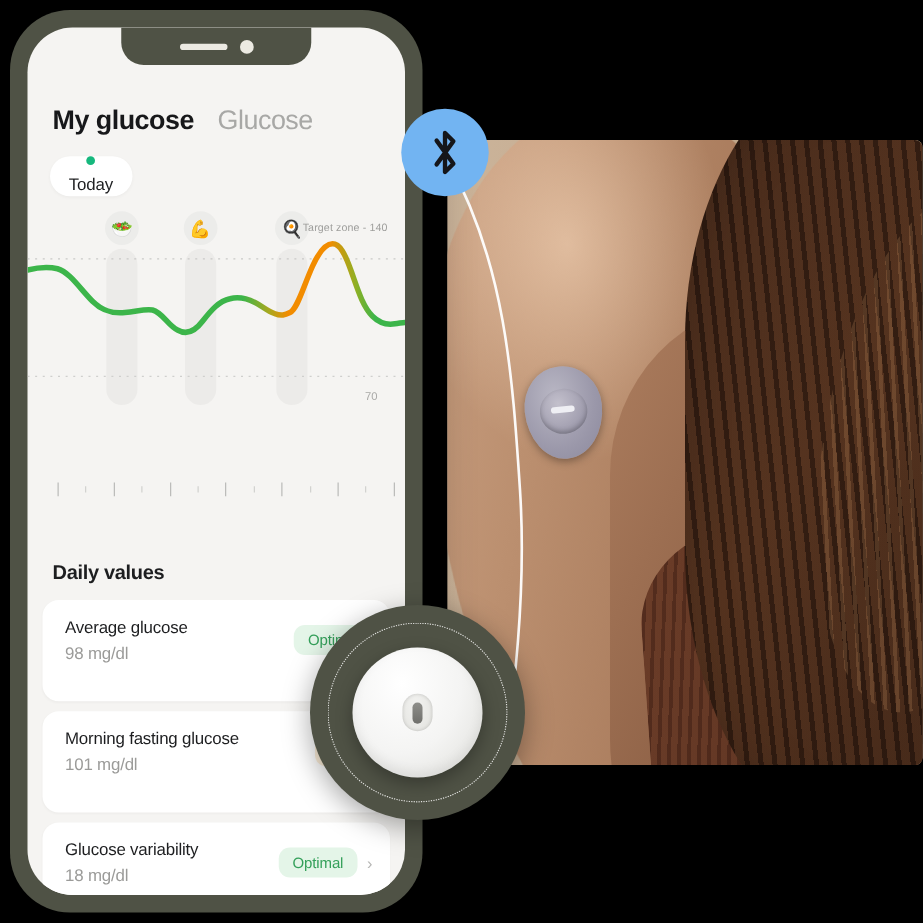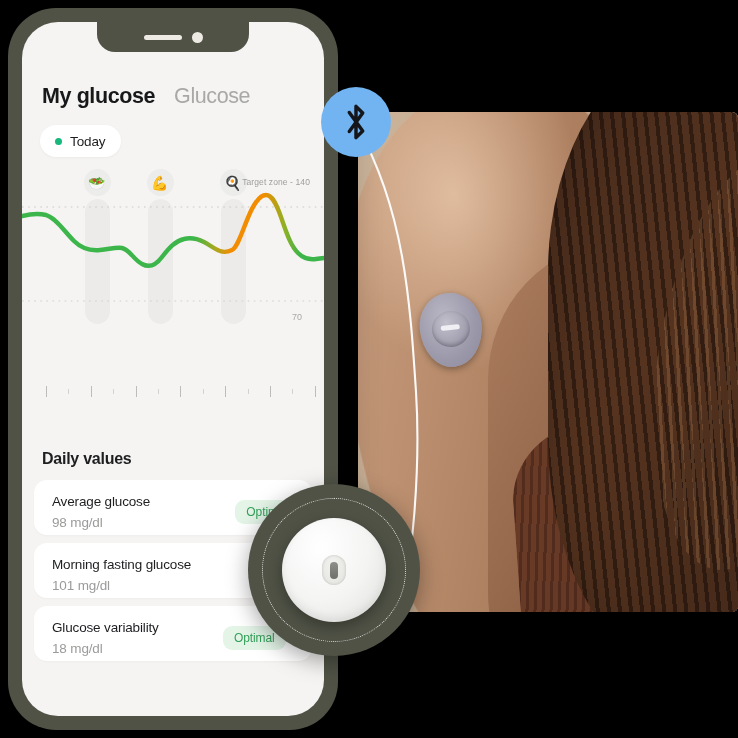--- a/index.html
+++ b/index.html
@@ -111,21 +111,21 @@
   .tabs-title .t.active{ color:#17181a; font-weight:700; }
   .tabs-title .t.inactive{ color:#a8a8a6; font-weight:400; }
 
   .chips{ display:flex; gap:10px; padding:16px 0 0 18px; }
   .chip{
     display:flex; align-items:center; gap:8px;
     height:32px; padding:0 15px; border-radius:17px;
     font-size:13.5px; color:#1d1e20; letter-spacing:-.1px;
   }
   .chip.dim{ background:rgba(255,255,255,.72); }
-  .chip.solid{ background:#ffffff; box-shadow:0 1px 3px rgba(0,0,0,.045); }
+  .chip.solid{ background:#ffffff; box-shadow:0 1px 3px rgba(0,0,0,.045);flex-direction:column; }
   .chip .dot{ width:7px; height:7px; border-radius:50%; background:#16b87d; }
 
   
   .chart{ position:relative; margin-top:12px; height:215px; }
   .emoji-row{ position:absolute; top:0; left:0; width:100%; height:34px; }
   .emoji{
     position:absolute; top:0; width:27px; height:27px; border-radius:50%;
     background:#ececea; display:flex; align-items:center; justify-content:center;
     font-size:14px; line-height:1;
   }
@@ -151,21 +151,21 @@
   .axis .lbls{ position:absolute; left:0; top:18px; width:100%; height:18px; }
   .axis .lbl{ position:absolute; font-size:11px; color:#4a4a48; letter-spacing:-.1px; }
 
   
   .dv-title{
     padding:18px 0 0 20px; font-size:16px; font-weight:700; color:#1d1e20;
     letter-spacing:-.25px;
   }
   .cards{ padding:12px 12px 0 12px; display:flex; flex-direction:column; gap:8px; }
   .card{
-    background:#fff; border-radius:13px; padding:14px 14px 5px 18px;
+    background:#fff; border-radius:13px; padding:14px 14px 31px 18px;
     display:flex; align-items:center; justify-content:space-between;
     box-shadow:0 1px 2px rgba(0,0,0,.03);
   }
   .card .lines .name{ font-size:13.5px; color:#1d1e20; letter-spacing:-.15px; }
   .card .lines .val{ font-size:13.5px; color:#9b9b99; margin-top:6px; letter-spacing:-.15px; }
   .card .right{ display:flex; align-items:center; gap:8px; }
   .badge{ font-size:12px; padding:5px 11px; border-radius:9px; letter-spacing:-.1px; }
   .badge.optimal{ background:#e4f5e8; color:#34a05a; }
   .badge.high{ background:#fdefd9; color:#ef8d21; }
   .chev{ color:#b6b6b4; font-size:13px; }

